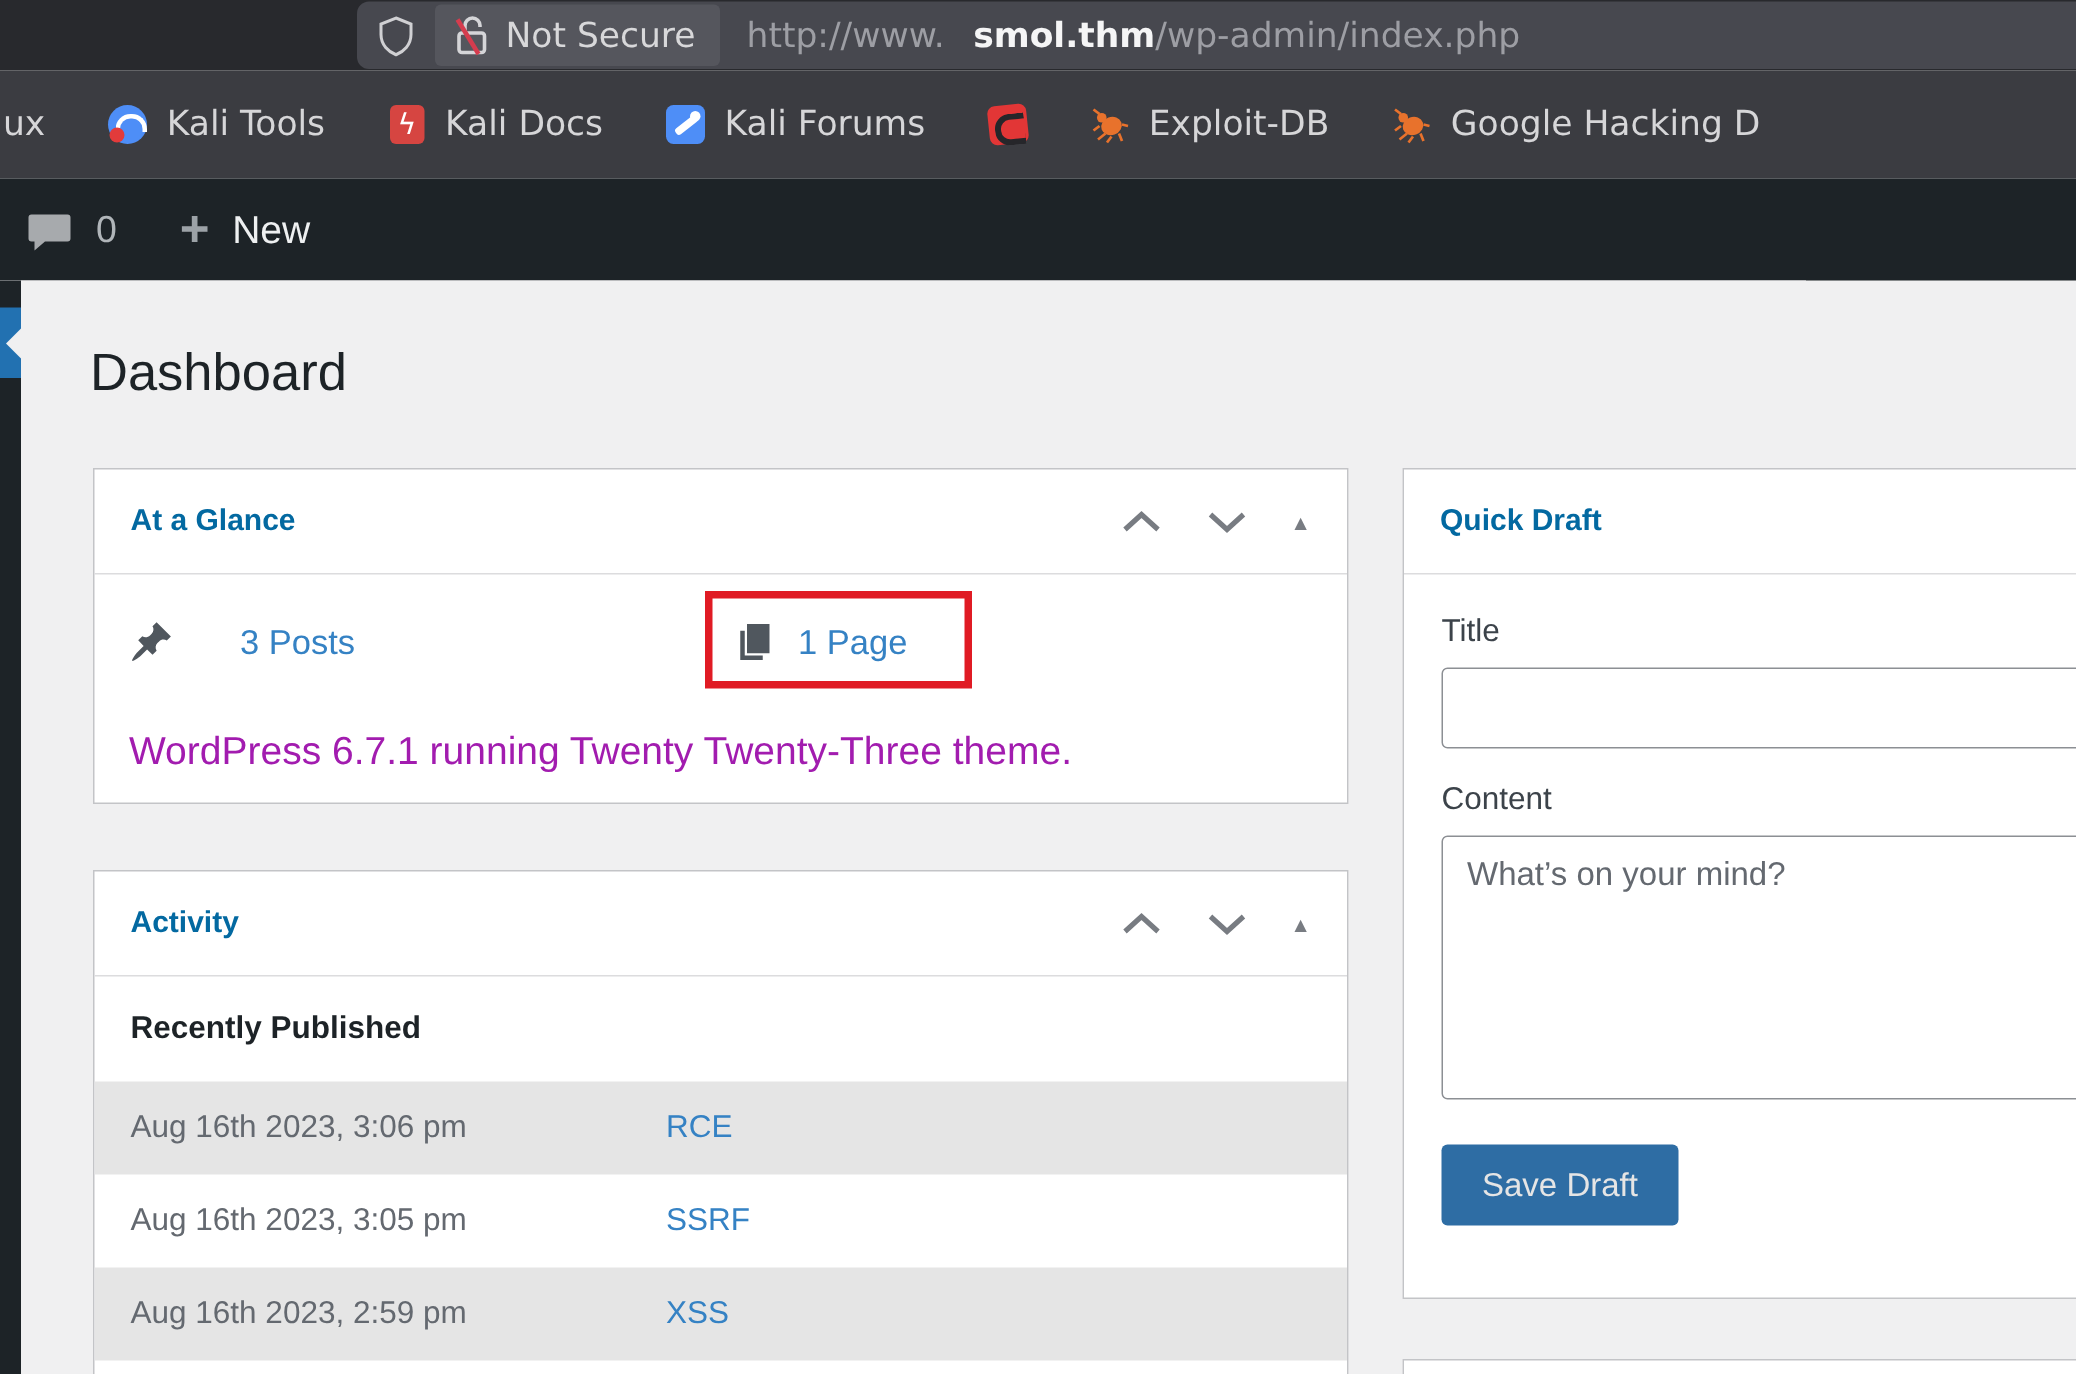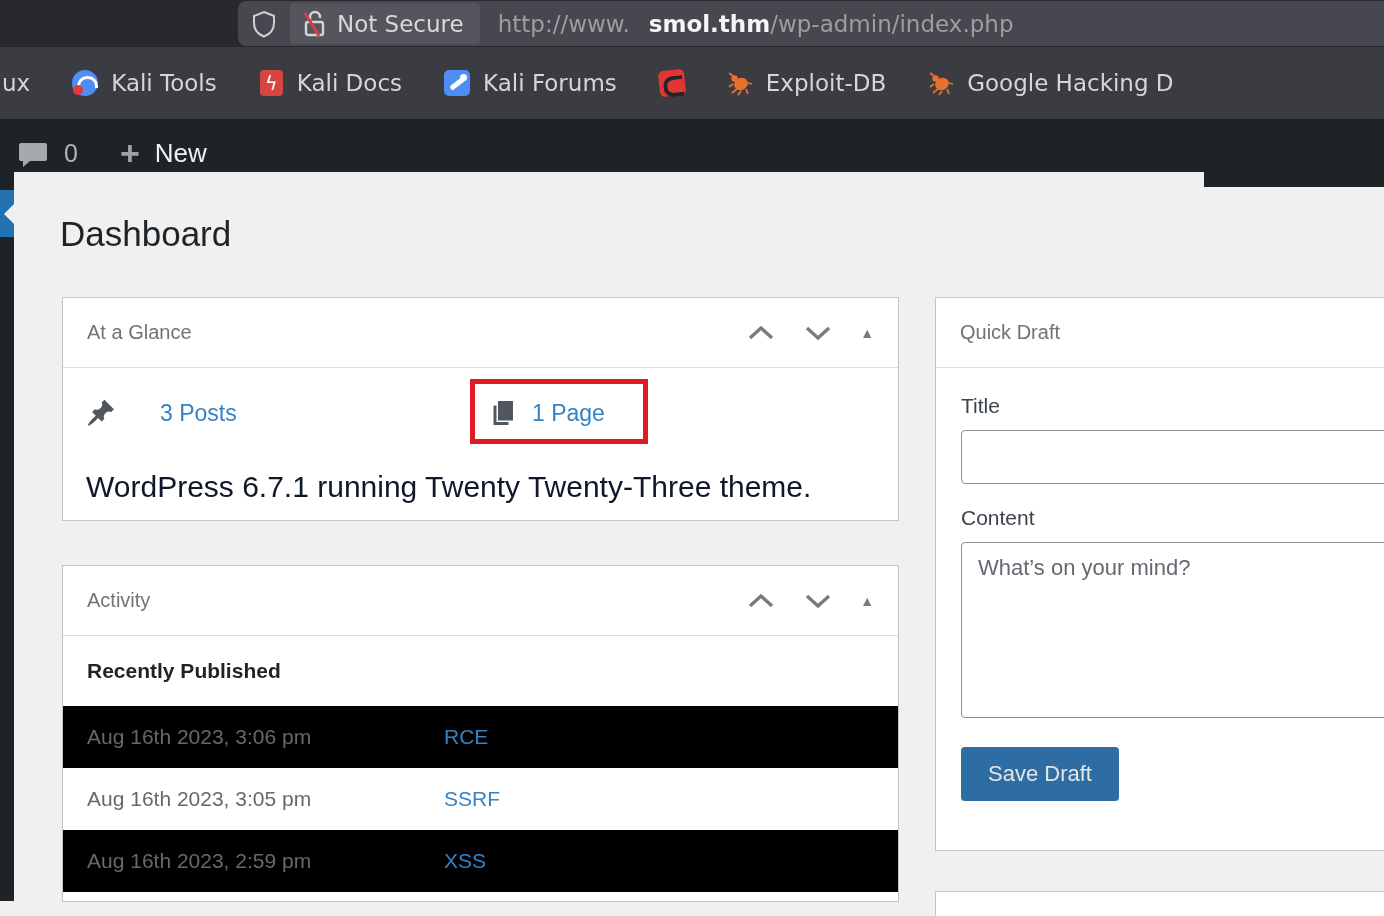--- a/index.html
+++ b/index.html
@@ -33,47 +33,47 @@
   .ico-nh::before { content:""; position:absolute; left:4px; top:6px; width:16px; height:13px; border:4px solid #26262a; border-right:none; border-radius:10px 0 0 10px; }
   .bm-label { line-height:72px; }
 
   
   .adminbar { position:absolute; left:0; top:119px; width:1384px; height:68px; background:#1d2327; display:flex; align-items:center; }
   .ab-count { margin-left:14px; font-size:25px; color:#b0b5b9; }
   .ab-plus { margin-left:42px; font-size:34px; color:#9ca2a7; font-weight:bold; line-height:1; }
   .ab-new { margin-left:15px; font-size:26px; color:#eef0f1; }
 
   
-  .page { position:absolute; left:0; top:172px; width:1204px; height:729px; background:#f0f0f1; }
+  .page { position:absolute; left:0; top:187px; width:1204px; height:729px; background:#f0f0f1; }
   .menu-strip { position:absolute; left:0; top:0; width:14px; height:729px; background:#1d2327; }
   .menu-current { position:absolute; left:0; top:18px; width:14px; height:47px; background:#2271b1; }
   .menu-current::after { content:""; position:absolute; right:0; top:50%; margin-top:-10px; width:0; height:0; border-top:10px solid transparent; border-bottom:10px solid transparent; border-right:10px solid #f0f0f1; }
   .page-title { position:absolute; left:60px; top:42px; font-size:35px; font-weight:400; color:#1d2327; }
 
   .postbox { position:absolute; background:#fff; border:1px solid #c3c4c7; }
   .pb-head { height:70px; border-bottom:1px solid #dcdcde; display:flex; align-items:center; padding:0 24px; }
-  .pb-title { font-size:20px; font-weight:normal; color:#737373; }
+  .pb-title { font-size:20px; font-weight:bold; color:#0369a1; }
   .pb-controls { margin-left:auto; display:flex; align-items:center; gap:27px; color:#787c82; }
   .pb-controls svg { display:block; }
   .tri-up { font-size:14px; color:#787c82; line-height:1; }
 
   
   .glance { left:62px; top:125px; width:837px; height:224px; }
   .glance-item { position:absolute; display:flex; align-items:center; gap:13px; font-size:23px; }
   .glance-item a { color:#3582c4; text-decoration:none; }
   .gi-posts { left:23px; top:100px;gap:44px; }
   .gi-pages { left:426px; top:100px; }
   .annotation-box { position:absolute; left:407px; top:81px; width:178px; height:65px; border:5px solid #e01b24; }
-  .version-line { position:absolute; left:23px; top:172px; font-size:30px; color:#0f172a; }
+  .version-line { position:absolute; left:23px; top:172px; font-size:26px; color:#a21caf; }
 
   
   .activity { left:62px; top:393px; width:837px; height:337px; overflow:hidden; }
   .recently { height:70px; display:flex; align-items:center; padding:0 24px; font-size:21px; font-weight:bold; color:#1d2327; }
   .act-row { height:62px; display:flex; align-items:center; padding:0 24px; font-size:21px; }
-  .act-row.alt { background:#000000; }
+  .act-row.alt { background:#e5e5e5; }
   .act-date { width:357px; color:#646970; }
   .act-link { color:#3582c4; text-decoration:none; }
 
   
   .qdraft { left:935px; top:125px; width:520px; height:554px; }
   .qd-body { padding:26px 25px; }
   .qd-label { font-size:21px; color:#3c434a; margin-bottom:12px; }
   .qd-input { width:468px; height:54px; border:1px solid #8c8f94; border-radius:4px; background:#fff; font-size:22px; padding:0 14px; color:#2c3338; font-family:"Liberation Sans", sans-serif; }
   .qd-textarea { width:468px; height:176px; border:1px solid #8c8f94; border-radius:4px; background:#fff; font-size:22px; padding:12px 16px; color:#2c3338; resize:none; font-family:"Liberation Sans", sans-serif; }
   .qd-textarea::placeholder, .qd-input::placeholder { color:#646970; opacity:1; }

